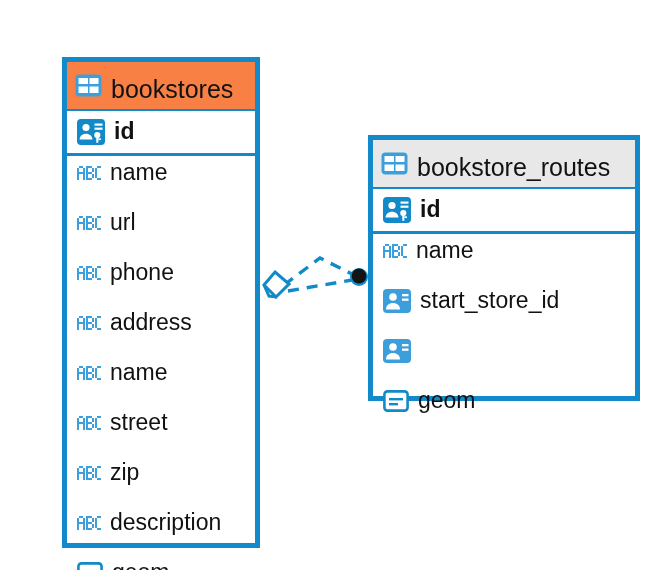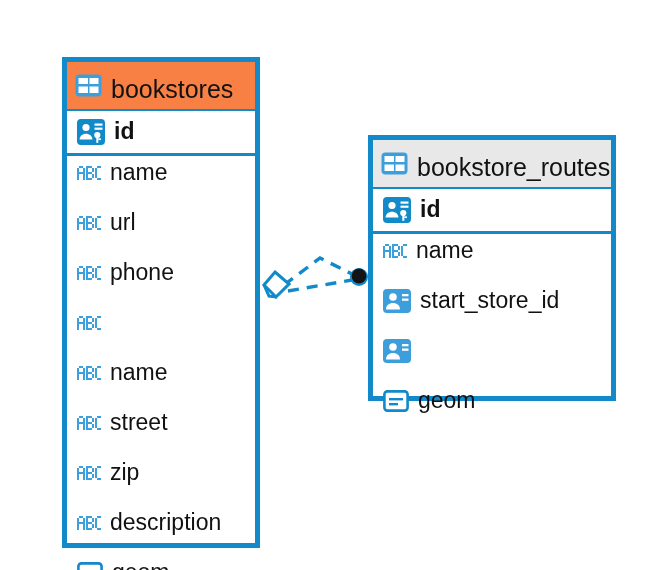--- a/index.html
+++ b/index.html
@@ -217,20 +217,21 @@
               <rect x="15" y="2" width="2" height="4"></rect>
                 <rect x="11" y="6" width="4" height="2"></rect>
               <rect x="15" y="8" width="2" height="4"></rect>
                 <rect x="11" y="12" width="4" height="2"></rect>
               <rect x="18" y="2" width="2" height="10"></rect>
                 <rect x="20" y="0" width="4" height="2"></rect>
               <rect x="20" y="12" width="4" height="2"></rect>
             </g>
           </svg>
         </span>
+        <span class="row-label">address</span>
       </div>
 
 
       <div class="row">
         <span class="icon">
           <svg width="24" height="14" viewBox="0 0 24 14" shape-rendering="crispEdges">
             <g fill="#3c9fdc">
               <rect x="0" y="2" width="2" height="12"></rect>
                 <rect x="2" y="0" width="4" height="2"></rect>
               <rect x="6" y="2" width="2" height="12"></rect>
@@ -326,21 +327,21 @@
             <rect x="6" y="8" width="14" height="2.4" fill="#1289c8"></rect>
             <rect x="6" y="13" width="9" height="2.4" fill="#1289c8"></rect>
           </svg>
         </span>
         <span class="row-label">geom</span>
       </div>
 
     </div>
   </div>
 
-  <div class="entity" style="left:368px; top:135px; width:248px; height:266px;">
+  <div class="entity" style="left:368px; top:135px; width:272px; height:266px;">
 
     <div class="entity-header neutral">
       <span class="icon">
         <svg width="27" height="23" viewBox="0 0 27 23">
           <rect x="0.5" y="0.5" width="26" height="22" rx="4" fill="#3c9fdc"></rect>
           <rect x="3.5" y="4" width="9.5" height="6" fill="#ffffff"></rect>
           <rect x="14.5" y="4" width="9" height="6" fill="#ffffff"></rect>
           <rect x="3.5" y="12.5" width="9.5" height="6.5" fill="#ffffff"></rect>
           <rect x="14.5" y="12.5" width="9" height="6.5" fill="#ffffff"></rect>
         </svg>

